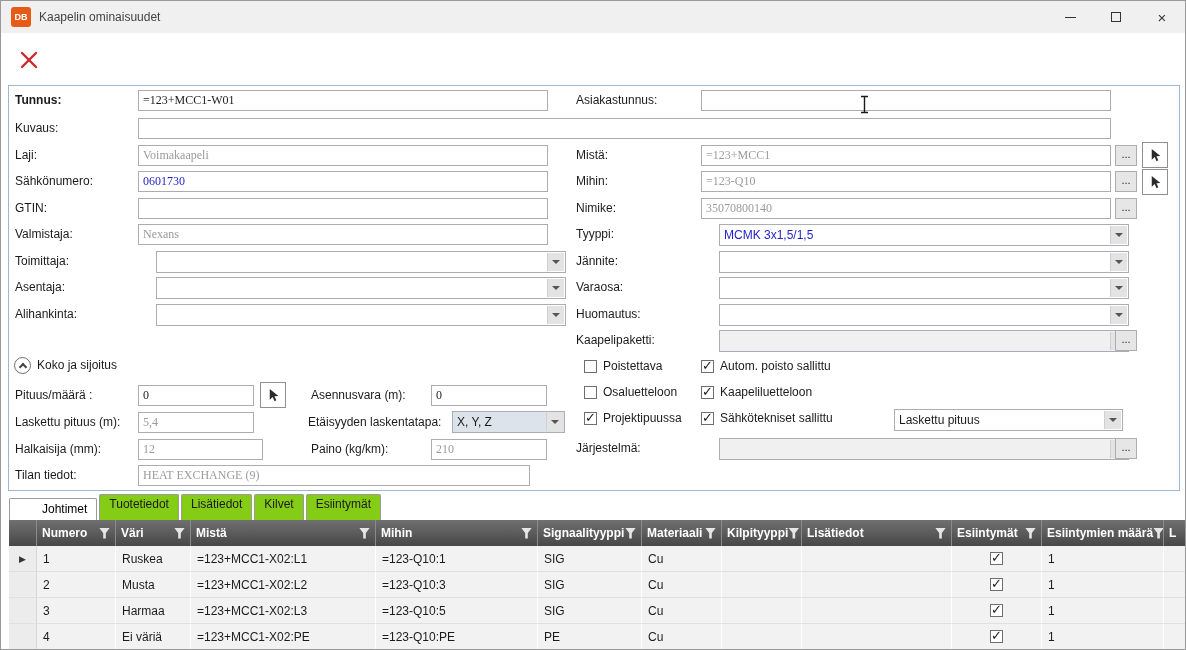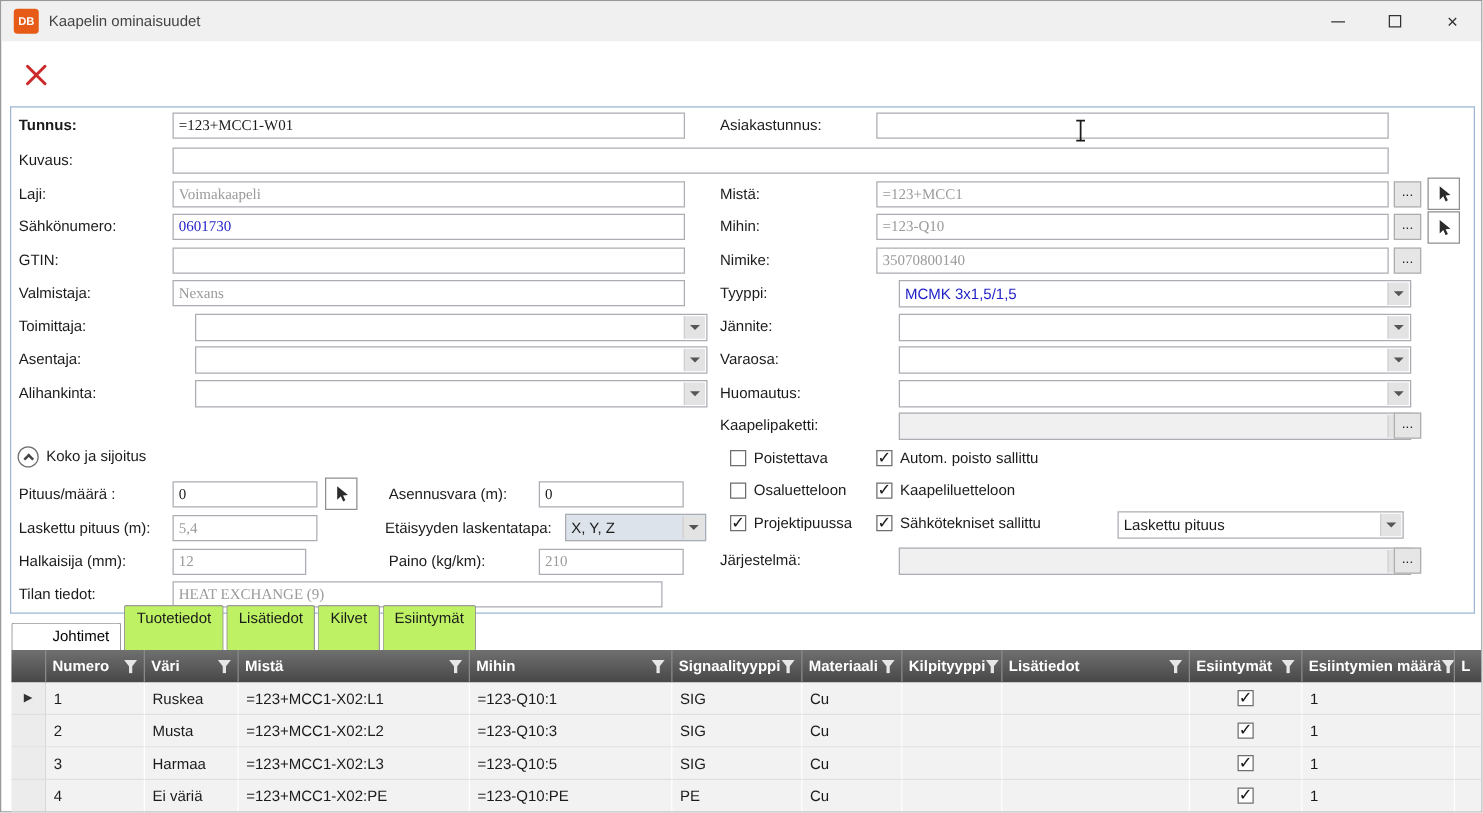--- a/index.html
+++ b/index.html
@@ -47,21 +47,21 @@
   .chk { position:absolute; width:13px; height:13px; border:1px solid #6e6e6e; background:#fff; }
   .chk[data-checked="true"]::after { content:"✓"; position:absolute; left:0px; top:-3px; font-size:13px; font-weight:bold; color:#1a1a1a; }
   .chk.incell { position:relative; }
 
   .collapse-btn { position:absolute; left:13px; top:356px; width:17px; height:17px; border:1px solid #6e6e6e;
                   border-radius:50%; display:flex; align-items:center; justify-content:center; background:#fff; }
   .chev { width:6px; height:6px; border-top:2px solid #444; border-right:2px solid #444; transform:rotate(-45deg); margin-top:3px; }
 
   
   .tabs { position:absolute; left:8px; top:497px; height:22px; display:flex; align-items:flex-end; }
-  .tab { height:36px; line-height:19px; padding:0 9px; font-size:12px; background:#bef264; color:#1b1b1b;
+  .tab { height:26px; line-height:19px; padding:0 9px; font-size:12px; background:#84cc16; color:#1b1b1b;
          border:1px solid #9a9a9a; border-bottom:none; margin-right:2px; border-radius:2px 2px 0 0; white-space:nowrap; }
   .tab.active { background:#fff; color:#000000; height:22px; line-height:21px;padding-left:32px; }
 
   
   .grid { position:absolute; left:8px; top:519px; width:1178px; height:131px; overflow:hidden; background:#fff; }
   .ghead { display:flex; height:26px; background:linear-gradient(#707070,#474747); }
   .gh { position:relative; flex:none; display:flex; align-items:center; padding:0 5px; border-right:1px solid #8a8a8a;
         color:#fff; font-size:12px; font-weight:bold; overflow:hidden; white-space:nowrap; }
   .funnel { margin-left:auto; width:11px; height:11px; background:#e6e6e6;
             clip-path:polygon(0 0,100% 0,62% 50%,62% 100%,38% 100%,38% 50%); flex:none; }
@@ -261,21 +261,21 @@
   <input class="inp gray" style="left: 137px; top: 411px; width: 116px;" value="5,4">
   <div class="lbl" style="left:307px;top:411px">Etäisyyden laskentatapa:</div>
   <div class="dd shaded" style="left:433px;top:410px;width:113px">
     <span class="ddtxt">X, Y, Z</span>
     <span class="ddbtn">
         <i class="ddarrow"></i>
       </span>
   </div>
 
   <div class="lbl" style="left:14px;top:438px">Halkaisija (mm):</div>
-  <input class="inp gray" style="left: 137px; top: 438px; width: 107px;" value="12">
+  <input class="inp gray" style="left: 137px; top: 438px; width: 125px;" value="12">
   <div class="lbl" style="left:310px;top:438px">Paino (kg/km):</div>
   <input class="inp gray" style="left: 430px; top: 438px; width: 116px;" value="210">
 
   <div class="lbl" style="left:14px;top:464px">Tilan tiedot:</div>
   <input class="inp gray" style="left: 137px; top: 464px; width: 392px;" value="HEAT EXCHANGE (9)">
 
   <div class="ibeam">
     <svg width="11" height="19" viewBox="0 0 11 19">
       <g stroke="#1a1a1a" stroke-width="1.4" fill="none">
         <path d="M2 1.5 H9 M5.5 1.5 V17.5 M2 17.5 H9"></path>

